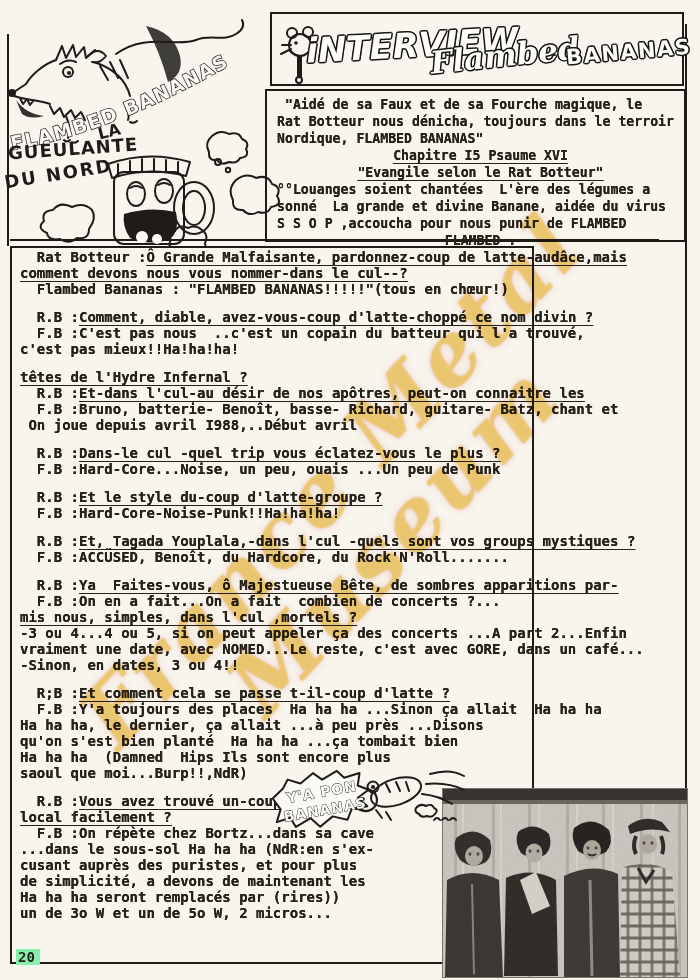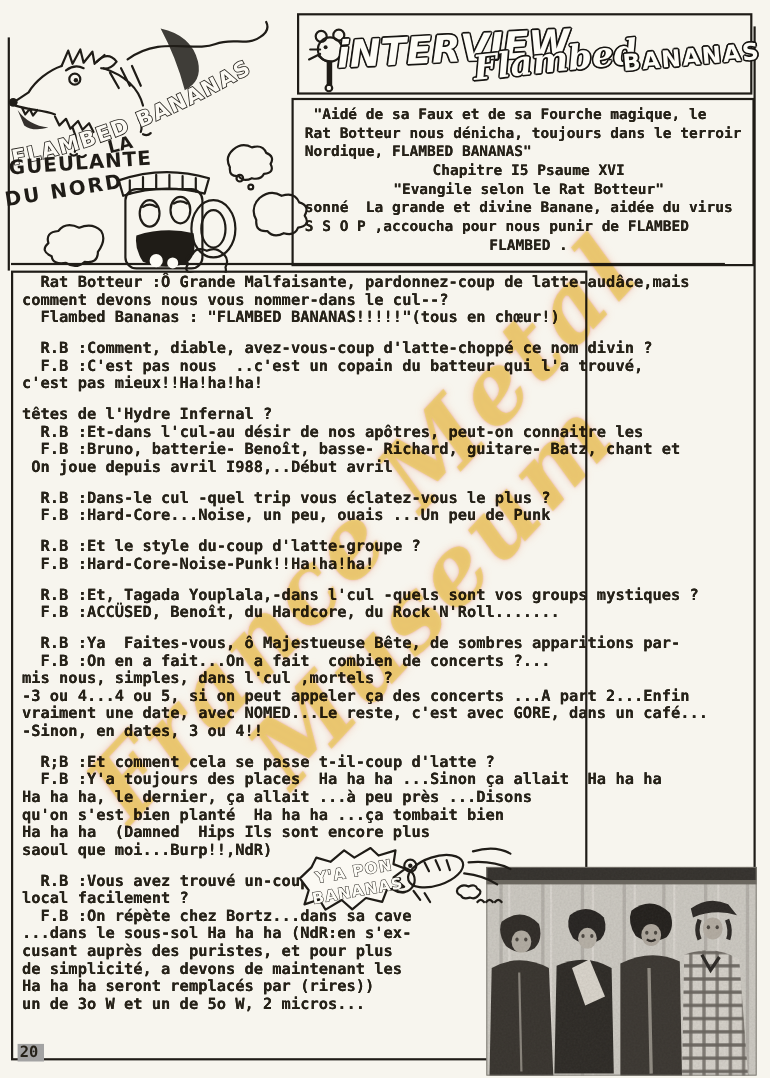--- a/index.html
+++ b/index.html
@@ -38,23 +38,23 @@
 
   .rule{position:absolute;left:10px;top:239px;width:649px;height:2px;background:#1f1c17;}
 
   
   .interview{position:absolute;left:10px;top:246px;width:524px;height:718px;border:2px solid #1f1c17;
              box-sizing:border-box;padding:1px 0 0 8px;z-index:1;}
   .tline{white-space:pre;height:16px;font:700 14px/16px "DejaVu Sans Mono",monospace;
          color:#262219;text-shadow:0 0 .4px #262219;}
   .tline.blank{height:12px;}
   .tline.center{text-align:center;}
-  .ul{text-underline-offset:3px;text-decoration-thickness:1.3px;}
+  .ul{text-decoration:underline;text-underline-offset:3px;text-decoration-thickness:1.3px;}
   .pageno{position:absolute;left:4px;bottom:-3px;font:700 14px/16px "DejaVu Sans Mono",monospace;
-          background:#a3a3a3;padding:0 5px 0 2px;}
+          background:#86efac;padding:0 5px 0 2px;}
 
   
   .photo{position:absolute;left:442px;top:788px;z-index:5;}
   .divrat{position:absolute;left:330px;top:758px;z-index:6;}
   .bubble{position:absolute;left:266px;top:770px;transform:rotate(-10deg);z-index:6;}
   .bubble text{font:900 14px "DejaVu Sans",sans-serif;fill:#fdfcf6;stroke:#1f1c17;
                stroke-width:0.9;paint-order:stroke;letter-spacing:1px;}
 
   
   .watermark{position:absolute;left:-188px;top:424px;width:1100px;text-align:center;
@@ -130,20 +130,21 @@
   <span class="cap cap1">LA</span>
   <span class="cap cap2">GUEULANTE</span>
   <span class="cap cap3">DU NORD</span>
 
   <div class="quote">
       <div class="tline"><span> "Aidé de sa Faux et de sa Fourche magique, le</span></div>
       <div class="tline"><span>Rat Botteur nous dénicha, toujours dans le terroir</span></div>
       <div class="tline"><span>Nordique, FLAMBED BANANAS"</span></div>
       <div class="tline center"><span class="ul">Chapitre I5 Psaume XVI</span></div>
       <div class="tline center"><span class="ul">"Evangile selon le Rat Botteur"</span></div>
+      <div class="tline"><span>°°Louanges soient chantées  L'ère des légumes a</span></div>
       <div class="tline"><span>sonné  La grande et divine Banane, aidée du virus</span></div>
       <div class="tline"><span>S S O P ,accoucha pour nous punir de FLAMBED</span></div>
       <div class="tline center"><span>FLAMBED .</span></div>
     </div>
 
   <div class="rule"></div>
 
   <div class="interview">
     <div>
         <div class="tline"><span>  Rat Botteur :</span><span class="ul">Ô Grande Malfaisante, pardonnez-coup de latte-audâce,mais</span></div>

